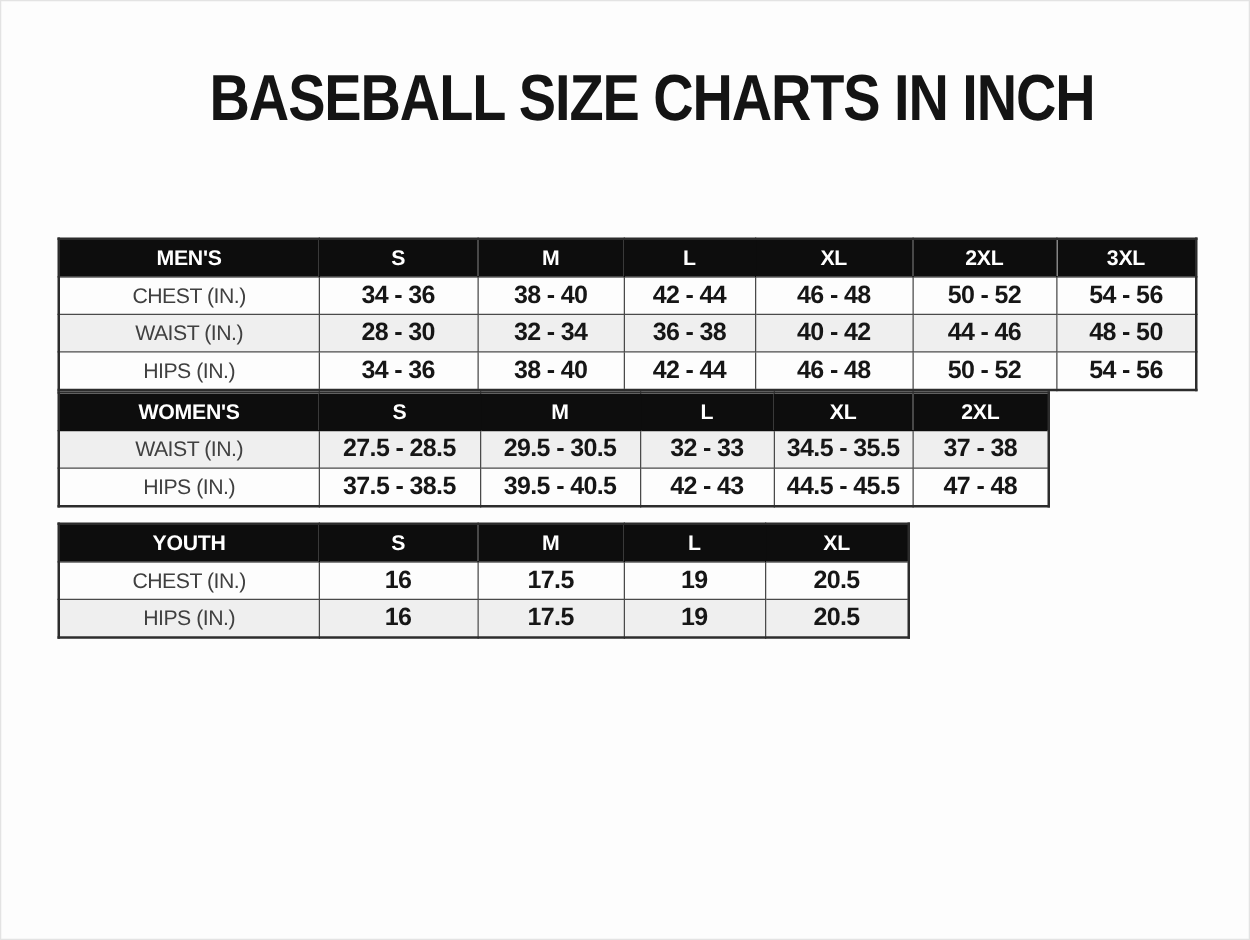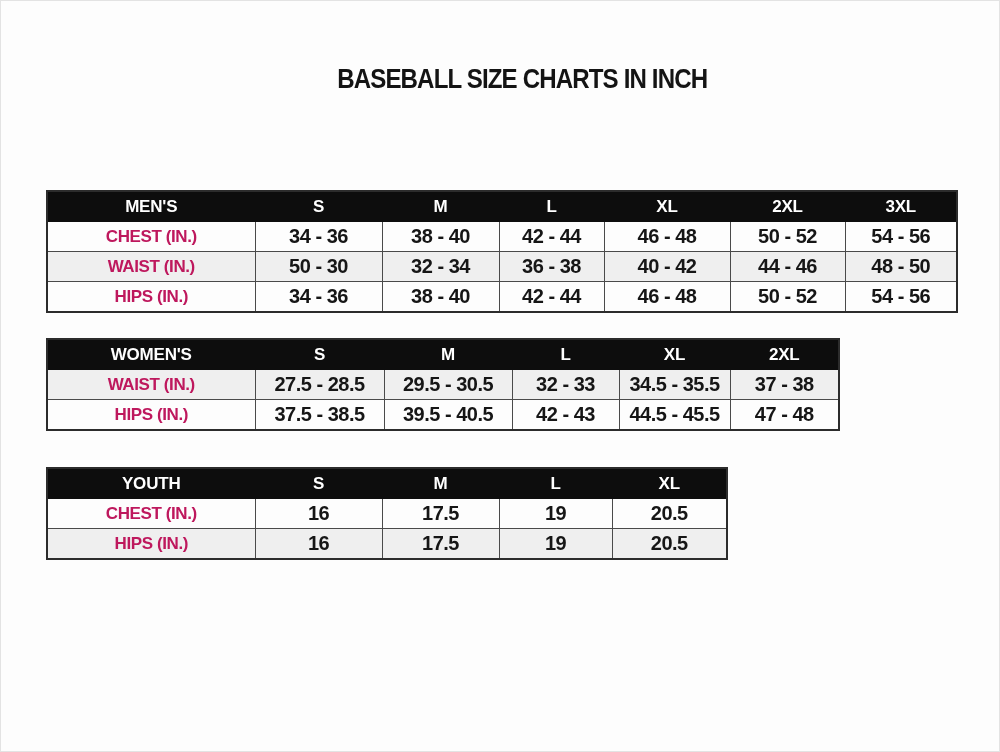--- a/index.html
+++ b/index.html
@@ -18,21 +18,21 @@
     width: 1000px;
     height: 752px;
     border: 1px solid #e3e3e3;
     background: #fdfdfd;
   }
   .page-title {
     margin: 0;
     padding-top: 56px;
     height: 44px;
     text-align: center;
-    font-size: 28px;
+    font-size: 52px;
     line-height: 44px;
     font-weight: bold;
     color: #141414;
     white-space: nowrap;
     padding-left: 44px;
   }
   .page-title .title-inner {
     display: inline-block;
     transform: scaleX(0.86);
     transform-origin: center;
@@ -62,37 +62,37 @@
     background: #0d0d0d;
     border-color: #0d0d0d;
     color: #ffffff;
     font-size: 17px;
     font-weight: bold;
     letter-spacing: -0.2px;
   }
   table.size-table tbody th.rowlabel {
     height: 29px;
     font-size: 17px;
-    font-weight: bold;
-    color: #be185d;
+    font-weight: normal;
+    color: #404040;
     letter-spacing: -0.4px;
   }
   table.size-table tbody td {
     height: 29px;
     font-size: 20px;
     font-weight: bold;
     color: #161616;
     letter-spacing: -0.5px;
   }
   table.size-table tbody tr.alt {
     background: #efefef;
   }
   #mens-table   { margin-top: 89px; }
-  #womens-table { margin-top: 25px; }
-  #youth-table  { margin-top: 36px; }
+  #womens-table { }
+  #youth-table  { margin-top: 12px; }
 </style>
 </head>
 <body>
 
 <div class="frame">
   <h1 class="page-title">
     <span class="title-inner">BASEBALL SIZE CHARTS IN INCH</span>
   </h1>
 
   <div class="tables-area">
@@ -122,21 +122,21 @@
             <th class="rowlabel">CHEST (IN.)</th>
             <td>34 - 36</td>
             <td>38 - 40</td>
             <td>42 - 44</td>
             <td>46 - 48</td>
             <td>50 - 52</td>
             <td>54 - 56</td>
           </tr>
           <tr class="alt">
             <th class="rowlabel">WAIST (IN.)</th>
-            <td>50 - 30</td>
+            <td>28 - 30</td>
             <td>32 - 34</td>
             <td>36 - 38</td>
             <td>40 - 42</td>
             <td>44 - 46</td>
             <td>48 - 50</td>
           </tr>
           <tr>
             <th class="rowlabel">HIPS (IN.)</th>
             <td>34 - 36</td>
             <td>38 - 40</td>

